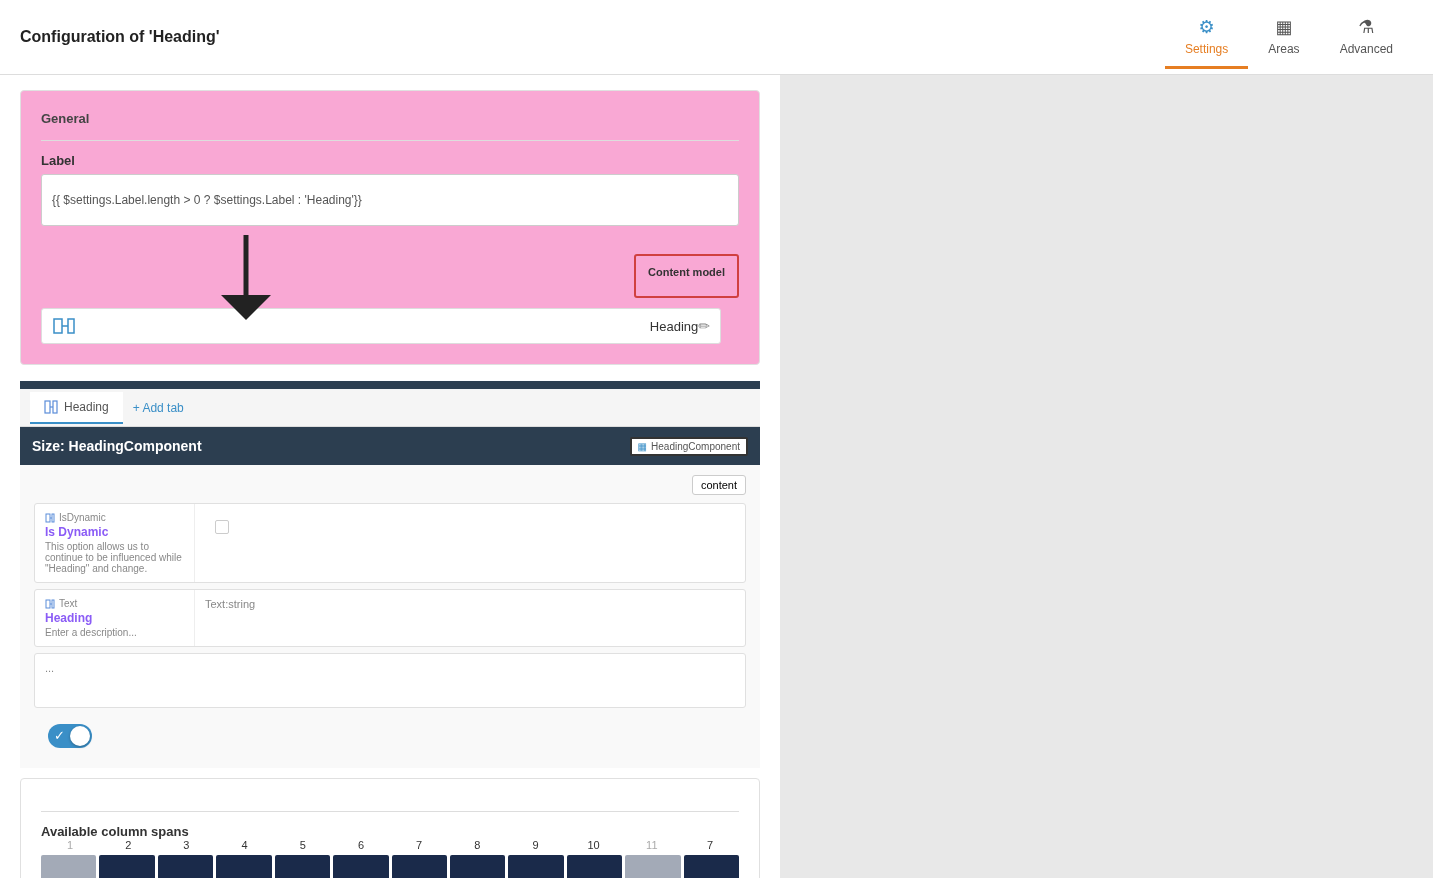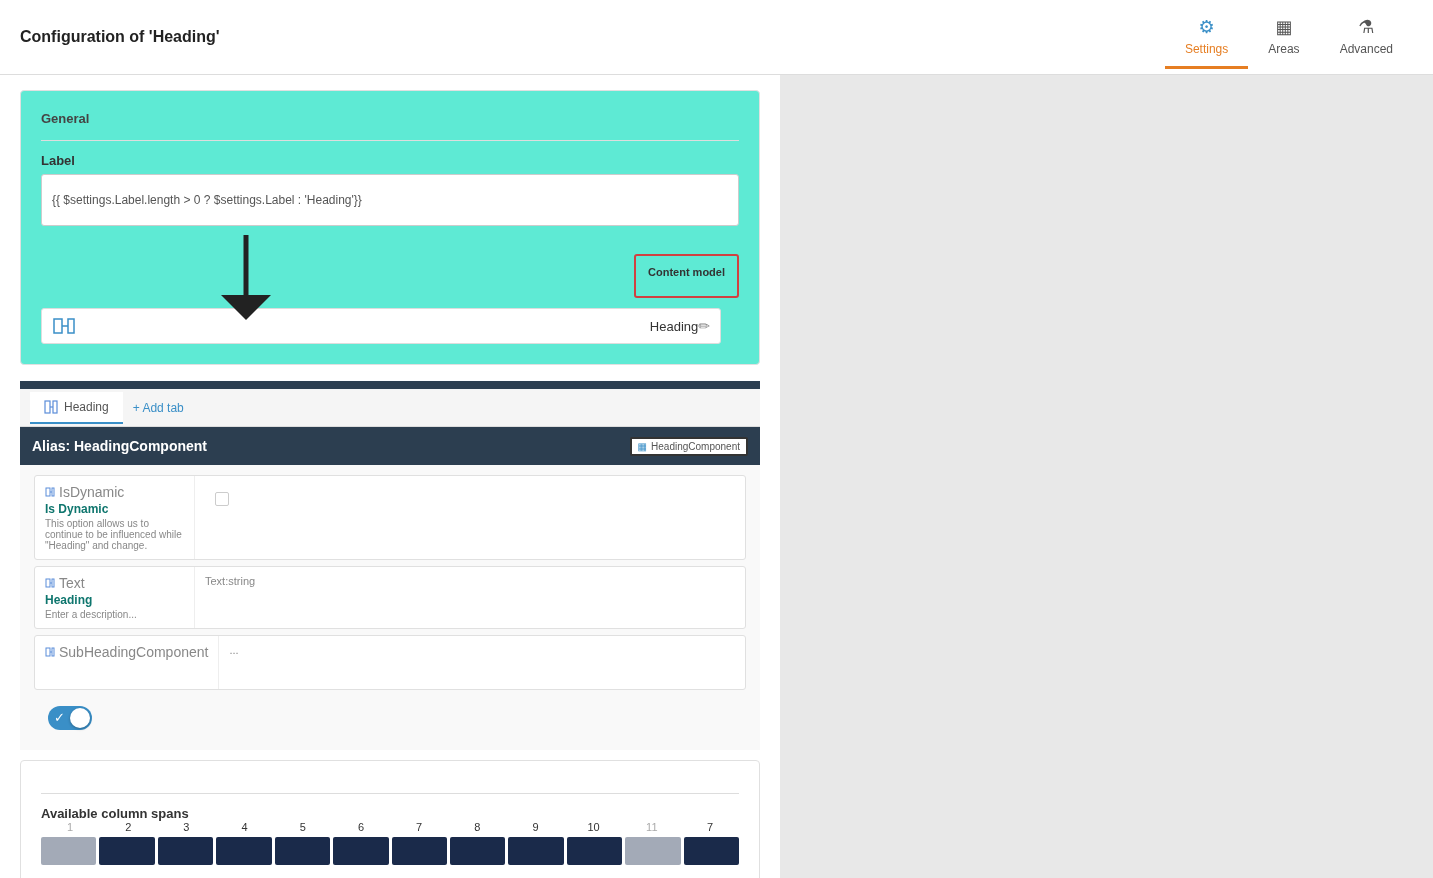--- a/index.html
+++ b/index.html
@@ -16,21 +16,21 @@
     .tab-settings-icon { color: #3a8fc7; font-size: 18px; }
     .tab-areas-icon { color: #555; font-size: 18px; }
     .tab-advanced-icon { color: #555; font-size: 18px; }
 
     
     .main-content { flex: 1; overflow-y: auto; padding: 0; display: flex; }
     .left-panel { flex: 0 0 780px; overflow-y: auto; padding: 15px 20px; }
     .right-panel { flex: 1; background: #e8e8e8; }
 
     
-    .card { background: #5eead4; border: 1px solid #e0e0e0; border-radius: 4px; padding: 20px; margin-bottom: 16px; }
+    .card { background: #f9a8d4; border: 1px solid #e0e0e0; border-radius: 4px; padding: 20px; margin-bottom: 16px; }
     .section-label { font-size: 13px; font-weight: 600; color: #444; margin-bottom: 14px; }
 
     
     .field-label { font-size: 13px; font-weight: 600; margin-bottom: 6px; color: #333; }
     .text-input { width: 100%; border: 1px solid #ccc; border-radius: 3px; padding: 18px 10px; font-size: 12px; color: #555; background: #fff; }
 
     
     .content-model-box { border: 2px solid #d04040; border-radius: 3px; padding: 10px 12px; display: inline-block; margin-top: 14px; margin-bottom: 10px; }
     .content-model-label { font-size: 11px; font-weight: 700; color: #333; margin-bottom: 8px; }
 
@@ -56,22 +56,22 @@
     .alias-badge-icon { color: #3a8fc7; }
 
     
     .content-section { background: #f9f9f9; padding: 10px 14px; }
     .content-section-header { display: flex; justify-content: flex-end; margin-bottom: 8px; }
     .content-btn { font-size: 11px; border: 1px solid #ccc; background: #fff; padding: 3px 8px; border-radius: 3px; cursor: pointer; }
 
     
     .content-item { display: flex; background: #fff; border: 1px solid #e0e0e0; border-radius: 3px; margin-bottom: 6px; min-height: 55px; }
     .content-item-left { flex: 0 0 160px; padding: 8px 10px; border-right: 1px solid #eee; }
-    .content-item-name { font-size: 14px; color: #888; display: flex; align-items: center; gap: 4px; }
-    .content-item-title { font-size: 12px; font-weight: 600; color: #0f766e; margin: 2px 0; }
+    .content-item-name { font-size: 10px; color: #888; display: flex; align-items: center; gap: 4px; }
+    .content-item-title { font-size: 12px; font-weight: 600; color: #8b5cf6; margin: 2px 0; }
     .content-item-desc { font-size: 10px; color: #888; }
     .content-item-right { flex: 1; padding: 8px 10px; }
     .content-item-type { font-size: 11px; color: #888; margin-bottom: 4px; }
 
     
     .toggle-row { display: flex; align-items: center; padding: 10px 14px; }
     .toggle { width: 44px; height: 24px; background: #3a8fc7; border-radius: 12px; position: relative; cursor: pointer; }
     .toggle-knob { width: 20px; height: 20px; background: #fff; border-radius: 50%; position: absolute; top: 2px; right: 2px; box-shadow: 0 1px 3px rgba(0,0,0,0.3); }
     .toggle-check { position: absolute; left: 6px; top: 4px; font-size: 13px; color: #fff; }
 
@@ -166,28 +166,31 @@
             <rect x="1" y="1" width="5" height="12" fill="none" stroke="#5b8dd9" stroke-width="1.2"></rect>
             <line x1="6" y1="7" x2="9" y2="7" stroke="#5b8dd9" stroke-width="1.2"></line>
             <rect x="9" y="1" width="4" height="12" fill="none" stroke="#5b8dd9" stroke-width="1.2"></rect>
           </svg>
           <span>Heading</span>
         </div>
         <span class="add-tab">+ Add tab</span>
       </div>
 
       <div class="alias-bar">
-        <span class="alias-text">Alias: HeadingComponent</span>
+        <span class="alias-text">Size: HeadingComponent</span>
         <div class="alias-badge">
           <span class="alias-badge-icon">▦</span>
           <span>HeadingComponent</span>
         </div>
       </div>
 
       <div class="content-section">
+        <div class="content-section-header">
+          <button class="content-btn">content</button>
+        </div>
 
         <div class="content-item">
           <div class="content-item-left">
             <div class="content-item-name">
               <svg width="10" height="10" viewBox="0 0 10 10">
                   <rect x="1" y="1" width="4" height="8" fill="none" stroke="#5b8dd9" stroke-width="1"></rect>
                   <line x1="5" y1="5" x2="7" y2="5" stroke="#5b8dd9" stroke-width="1"></line>
                   <rect x="7" y="1" width="2" height="8" fill="none" stroke="#5b8dd9" stroke-width="1"></rect>
                 </svg>
               <span>IsDynamic</span>
@@ -214,30 +217,20 @@
             </div>
             <div class="content-item-title">Heading</div>
             <div class="content-item-desc">Enter a description...</div>
           </div>
           <div class="content-item-right">
             <div class="content-item-type">Text:string</div>
           </div>
         </div>
 
         <div class="content-item">
-          <div class="content-item-left">
-            <div class="content-item-name">
-              <svg width="10" height="10" viewBox="0 0 10 10">
-                  <rect x="1" y="1" width="4" height="8" fill="none" stroke="#5b8dd9" stroke-width="1"></rect>
-                  <line x1="5" y1="5" x2="7" y2="5" stroke="#5b8dd9" stroke-width="1"></line>
-                  <rect x="7" y="1" width="2" height="8" fill="none" stroke="#5b8dd9" stroke-width="1"></rect>
-                </svg>
-              <span>SubHeadingComponent</span>
-            </div>
-          </div>
           <div class="content-item-right">
             <div class="content-item-type">...</div>
           </div>
         </div>
 
         <div class="toggle-row">
           <div class="toggle">
             <span class="toggle-check">✓</span>
             <div class="toggle-knob"></div>
           </div>

